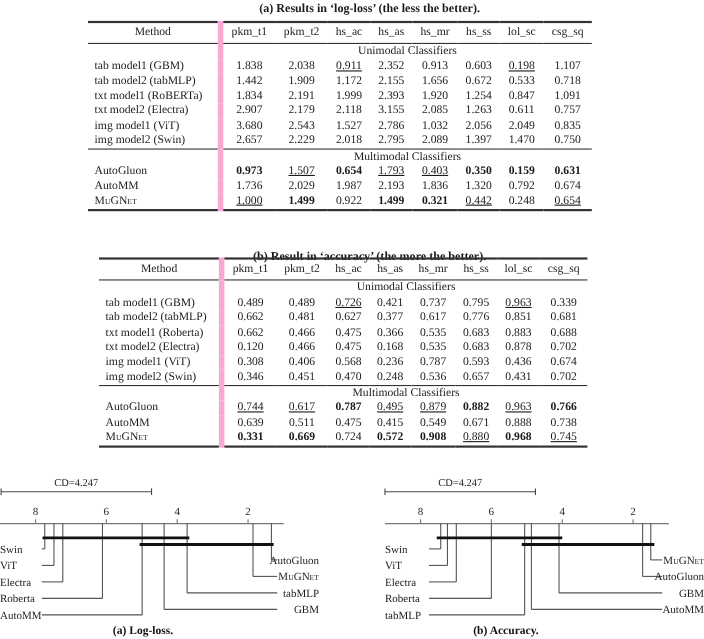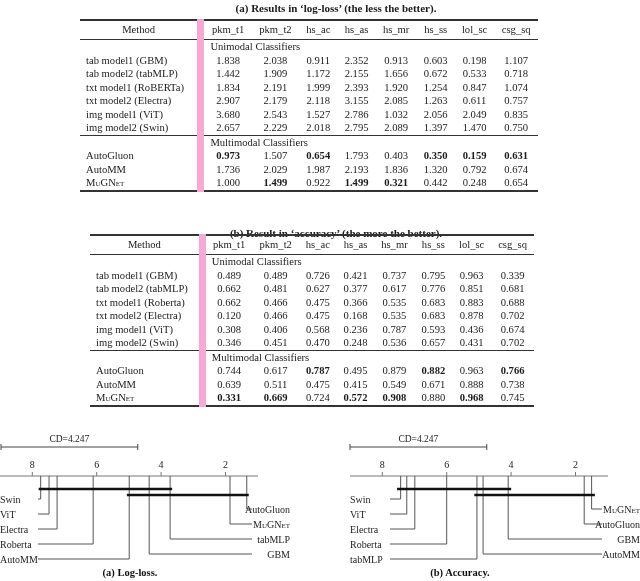--- a/index.html
+++ b/index.html
@@ -4,28 +4,28 @@
 <style>
   html, body { margin:0; padding:0; background:#ffffff; }
   body { width:640px; height:581px; position:relative; overflow:hidden;
          font-family:"Liberation Serif", "DejaVu Serif", serif; color:#1a1a1a; }
   .caption { position:absolute; left:16px; width:640px; text-align:center;
              font-weight:bold; font-size:11px; }
   table.res { position:absolute; border-collapse:collapse; font-size:10.6px; }
   table.res td, table.res th { padding:0 6px; height:13.5px; line-height:13.5px;
              text-align:center; white-space:nowrap; font-weight:normal; }
   table.res th { height:18px; line-height:18px; }
-  table.res td.m, table.res th.m { border-right:7px solid #f9a8d4; padding:0 6px 0 6px;margin-top:20px; }
+  table.res td.m, table.res th.m { border-right:5px solid #f9a8d4; padding:0 6px 0 6px;margin-top:20px; }
   table.res td.m { text-align:left; }
   table.res thead tr { border-top:2px solid #333; border-bottom:1px solid #333; }
-  table.res tr.grp td.gl { text-align:left; }
+  table.res tr.grp td.gl { text-align:center; }
   table.res tr.sep { border-top:1px solid #333;font-family:Liberation Serif, serif; }
   table.res tbody:last-child tr:last-child { border-bottom:2px solid #333; }
   .b { font-weight:bold !important; }
-  .u { }
+  .u { text-decoration:underline; }
   .sc { font-variant:small-caps; }
   svg text { font-family:"Liberation Serif", "DejaVu Serif", serif; }
 </style>
 </head>
 <body>
 
 <div class="caption" style="top:2px;">(a) Results in ‘log-loss’ (the less the better).</div>
 <table class="res" id="tbl-a" style="left:80px; top:19px; width:458px;">
     <thead>
       <tr>
@@ -69,21 +69,21 @@
       </tr>
       <tr>
         <td class="m">txt model1 (RoBERTa)</td>
         <td class="">1.834</td>
         <td class="">2.191</td>
         <td class="">1.999</td>
         <td class="">2.393</td>
         <td class="">1.920</td>
         <td class="">1.254</td>
         <td class="">0.847</td>
-        <td class="">1.074</td>
+        <td class="">1.091</td>
       </tr>
       <tr>
         <td class="m">txt model2 (Electra)</td>
         <td class="">2.907</td>
         <td class="">2.179</td>
         <td class="">2.118</td>
         <td class="">3.155</td>
         <td class="">2.085</td>
         <td class="">1.263</td>
         <td class="">0.611</td>

